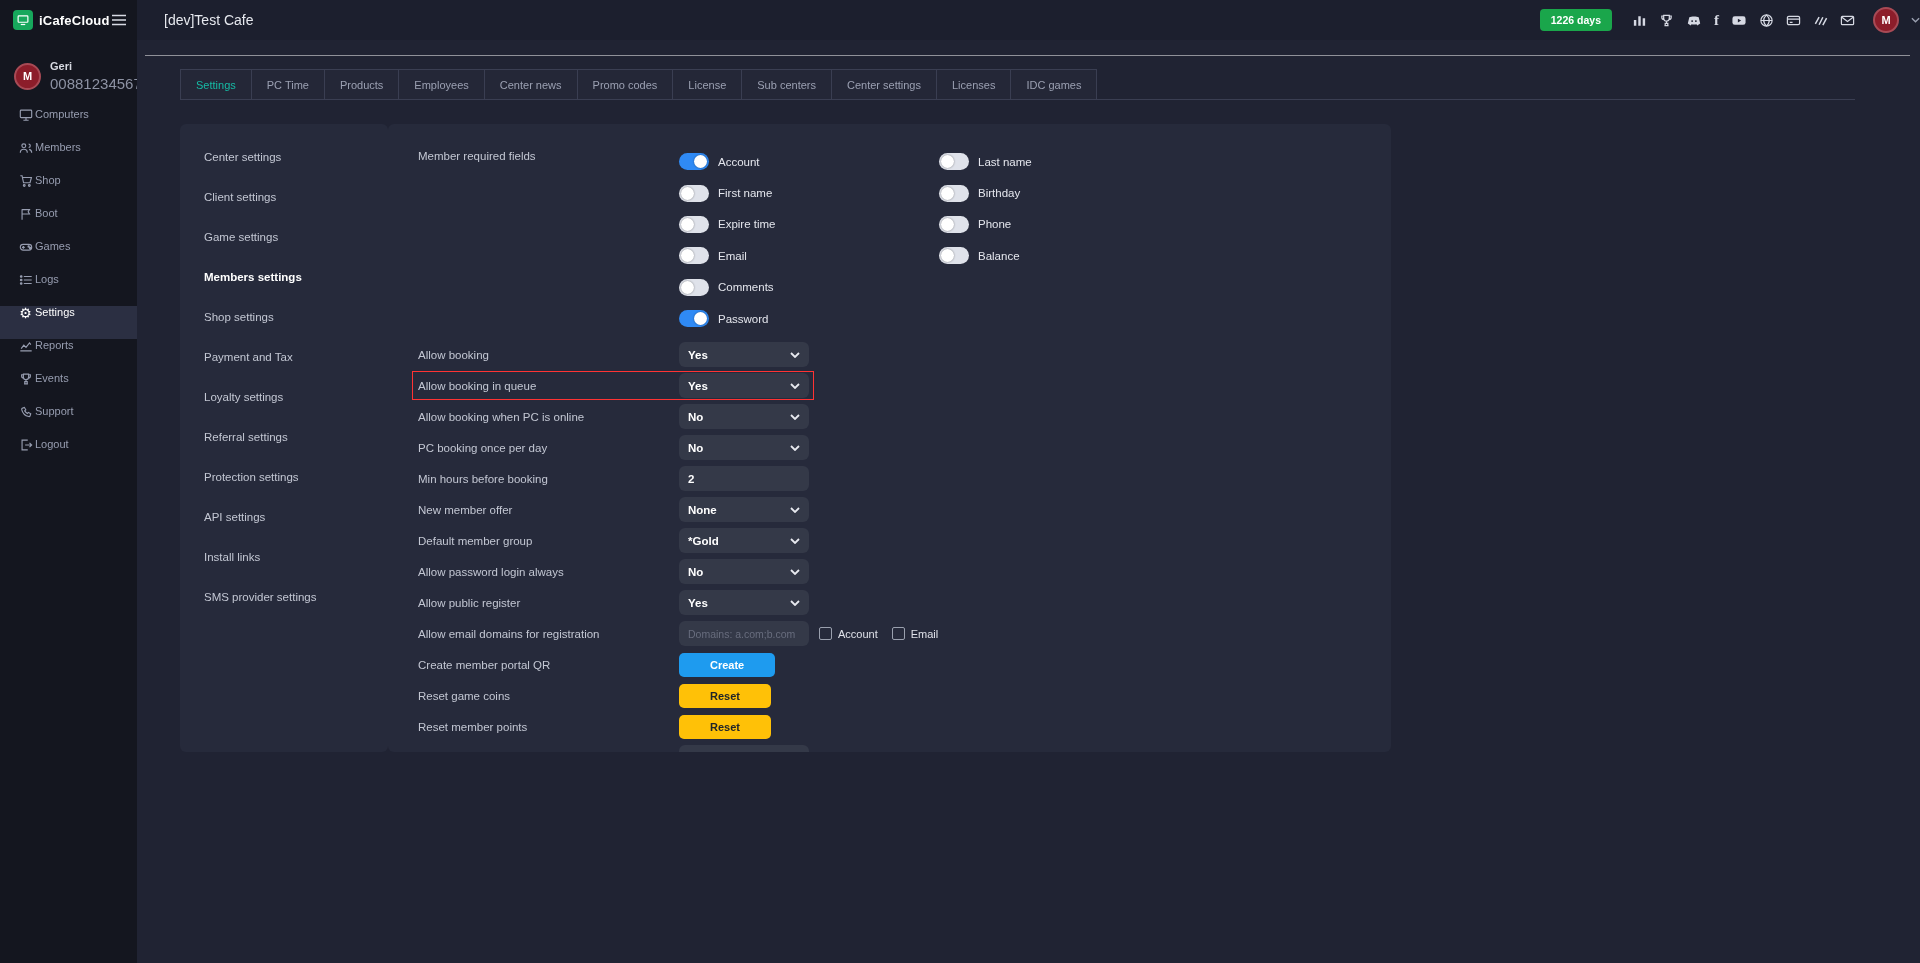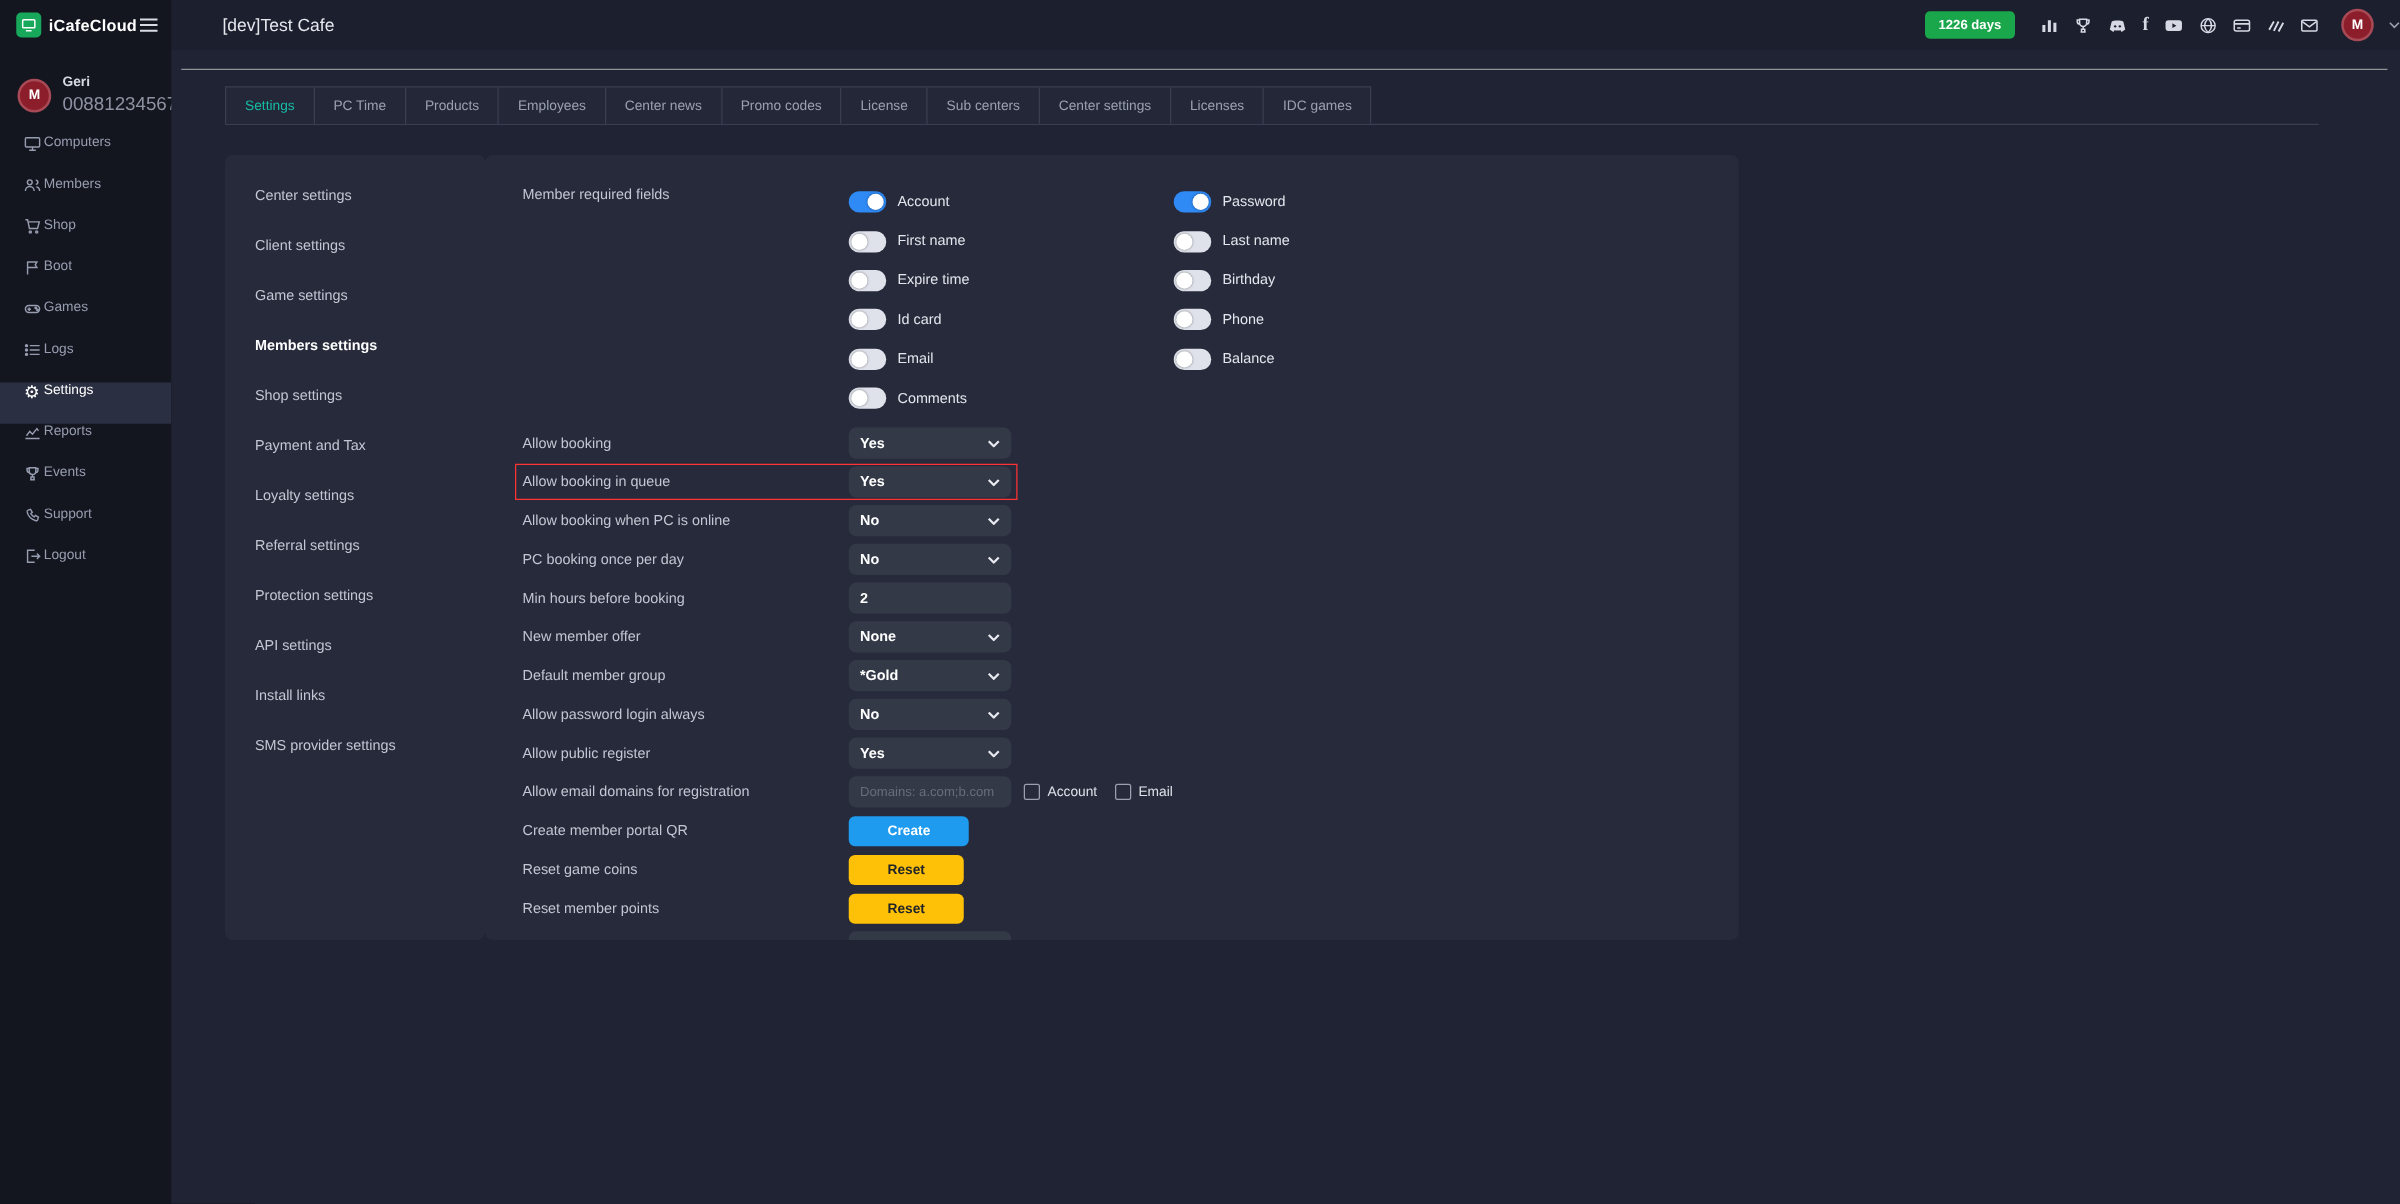--- a/index.html
+++ b/index.html
@@ -1,20 +1,20 @@
 <!DOCTYPE html>
 <html><head>
 <meta charset="utf-8">
 <style>
   * { box-sizing: border-box; margin: 0; padding: 0; }
   html,body { width:1920px; height:963px; background:#14161f; font-family:"Liberation Sans", sans-serif; }
   .app { width:1920px; height:963px; display:grid; grid-template-rows:40px 1fr; grid-template-columns:137px 1fr; }
 
   
-  .topbar { grid-column:1 / 3; display:flex; align-items:center; background:#1c1f2e;gap:14px; }
+  .topbar { grid-column:1 / 3; display:flex; align-items:center; background:#1c1f2e; }
   .topbar-left { width:137px; flex:none; height:40px; display:flex; align-items:center; padding-left:13px; background:#14161f; }
   .logo { display:flex; align-items:center; gap:6px; flex:1; cursor:pointer; }
   .logo-badge { width:20px; height:20px; border-radius:4px; background:#17a85c; display:flex; align-items:center; justify-content:center; color:#fff; }
   .logo-text { font-size:13px; font-weight:700; color:#ffffff; letter-spacing:.2px; }
   .hamburger { margin-right:10px; color:#d8dbe4; cursor:pointer; display:flex; }
   .cafe-title { margin-left:27px; font-size:14px; color:#e6e8ee; }
   .topbar-right { margin-left:auto; display:flex; align-items:center; gap:12px; }
   .days-badge { background:#1aa64b; color:#fff; font-size:10.5px; font-weight:700; padding:5px 11px; border-radius:4px; margin-right:8px; cursor:pointer; }
   .tb-icon { color:#d6d9e3; display:flex; align-items:center; cursor:pointer; }
   .fbglyph { font-family:"Liberation Serif", serif; font-size:15px; font-weight:700; line-height:15px; }
@@ -319,26 +319,20 @@
             <div class="toggle-item">
               <span class="switch" data-on="false">
                   <span class="knob"></span>
                 </span>
               <span class="toggle-label">Expire time</span>
             </div>
             <div class="toggle-item">
               <span class="switch" data-on="false">
                   <span class="knob"></span>
                 </span>
-              <span class="toggle-label">Id card</span>
-            </div>
-            <div class="toggle-item">
-              <span class="switch" data-on="false">
-                  <span class="knob"></span>
-                </span>
               <span class="toggle-label">Email</span>
             </div>
             <div class="toggle-item">
               <span class="switch" data-on="false">
                   <span class="knob"></span>
                 </span>
               <span class="toggle-label">Comments</span>
             </div>
             <div class="toggle-item">
               <span class="switch" data-on="true">

